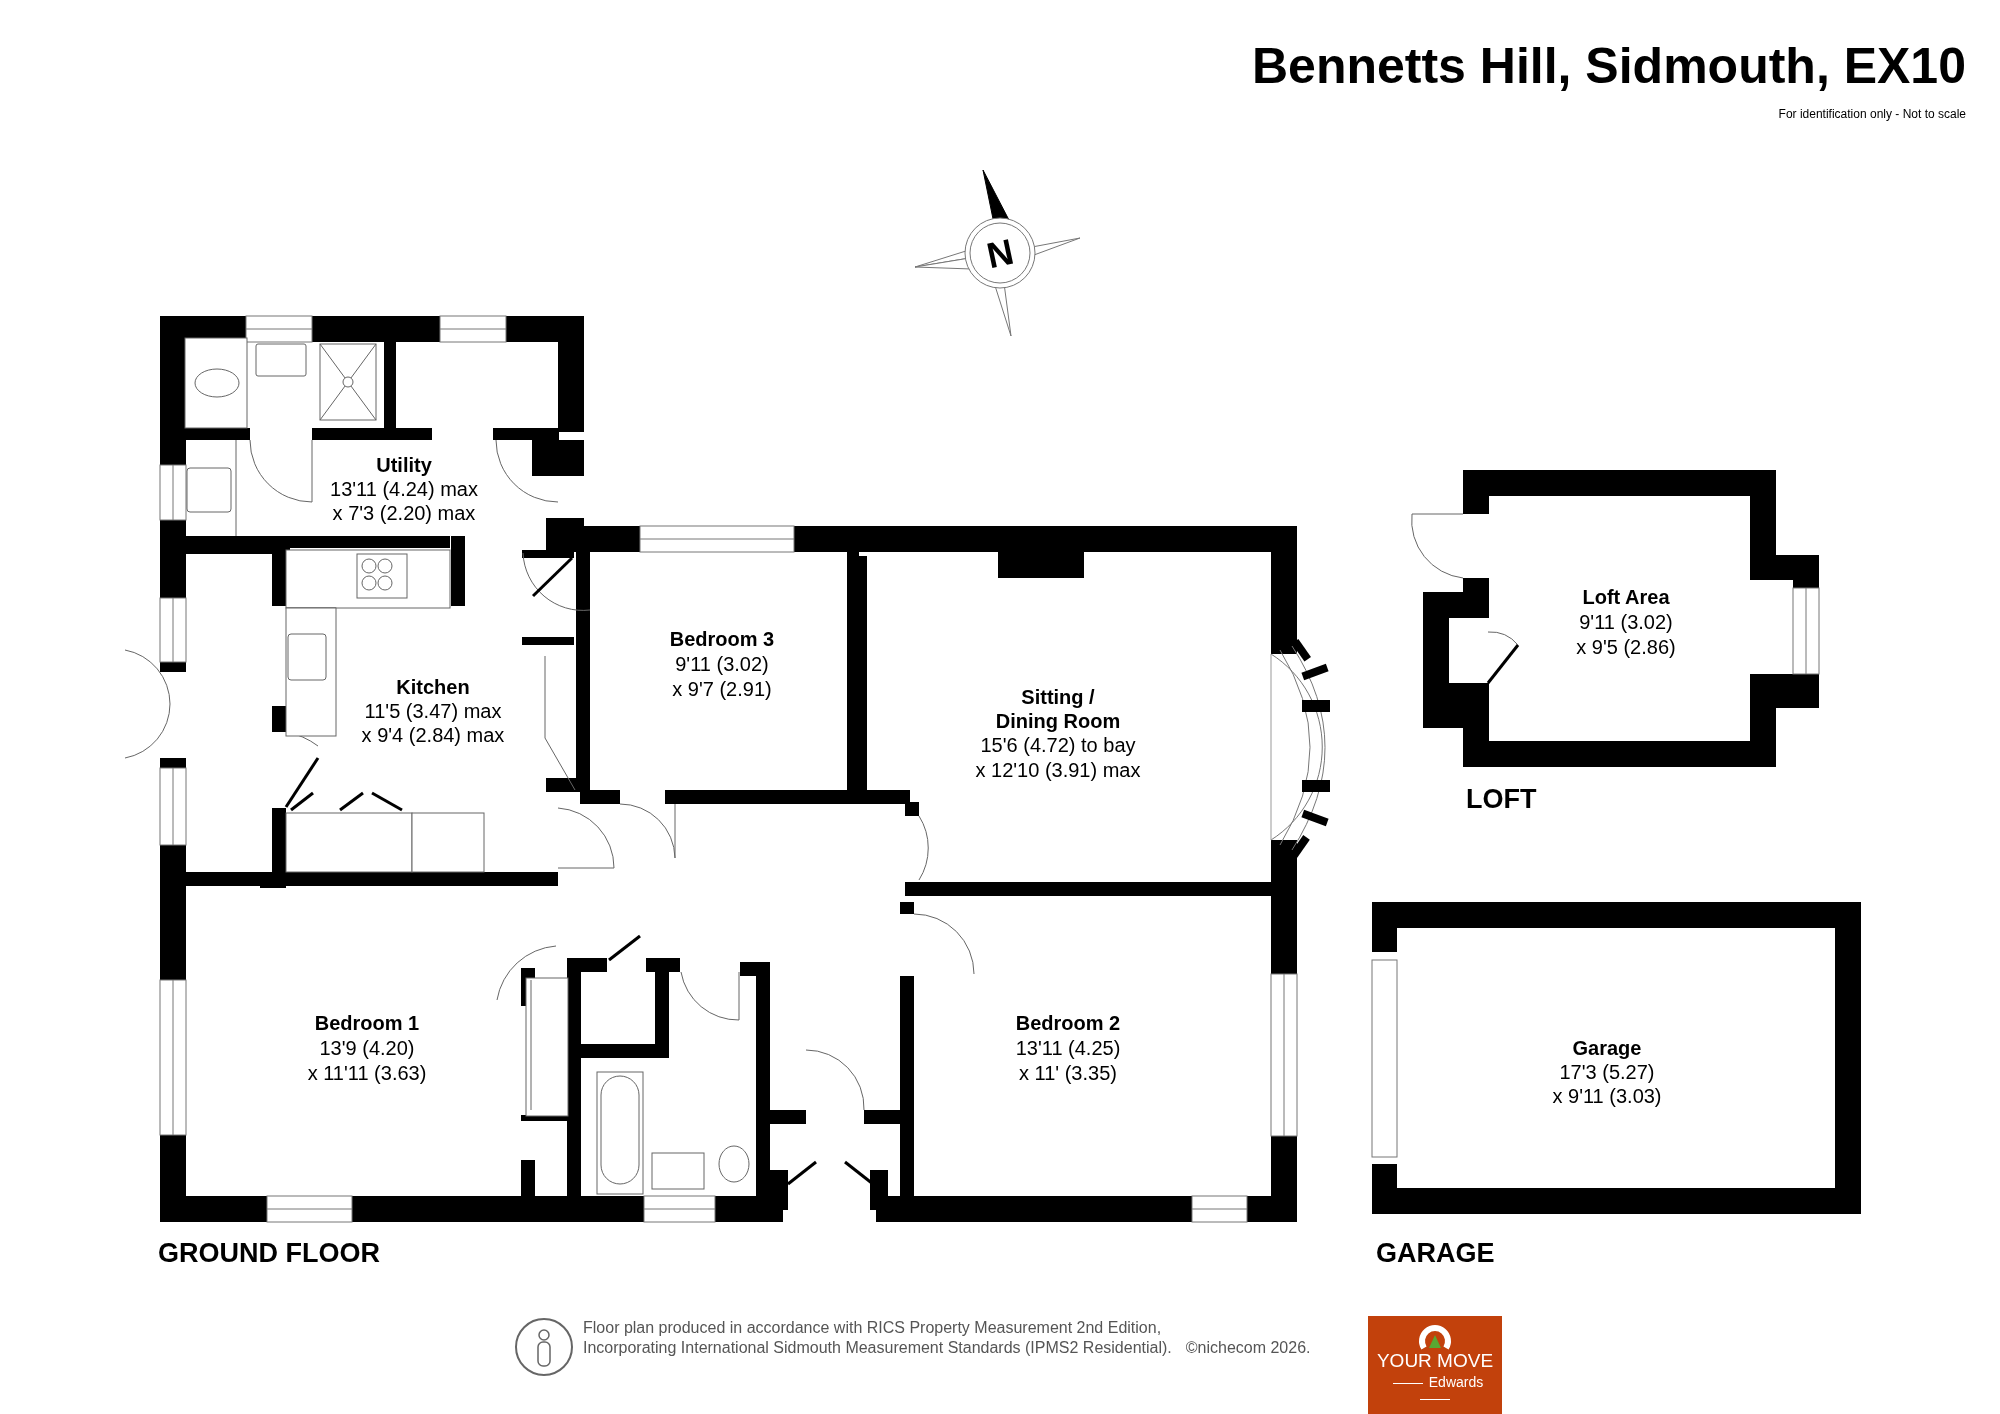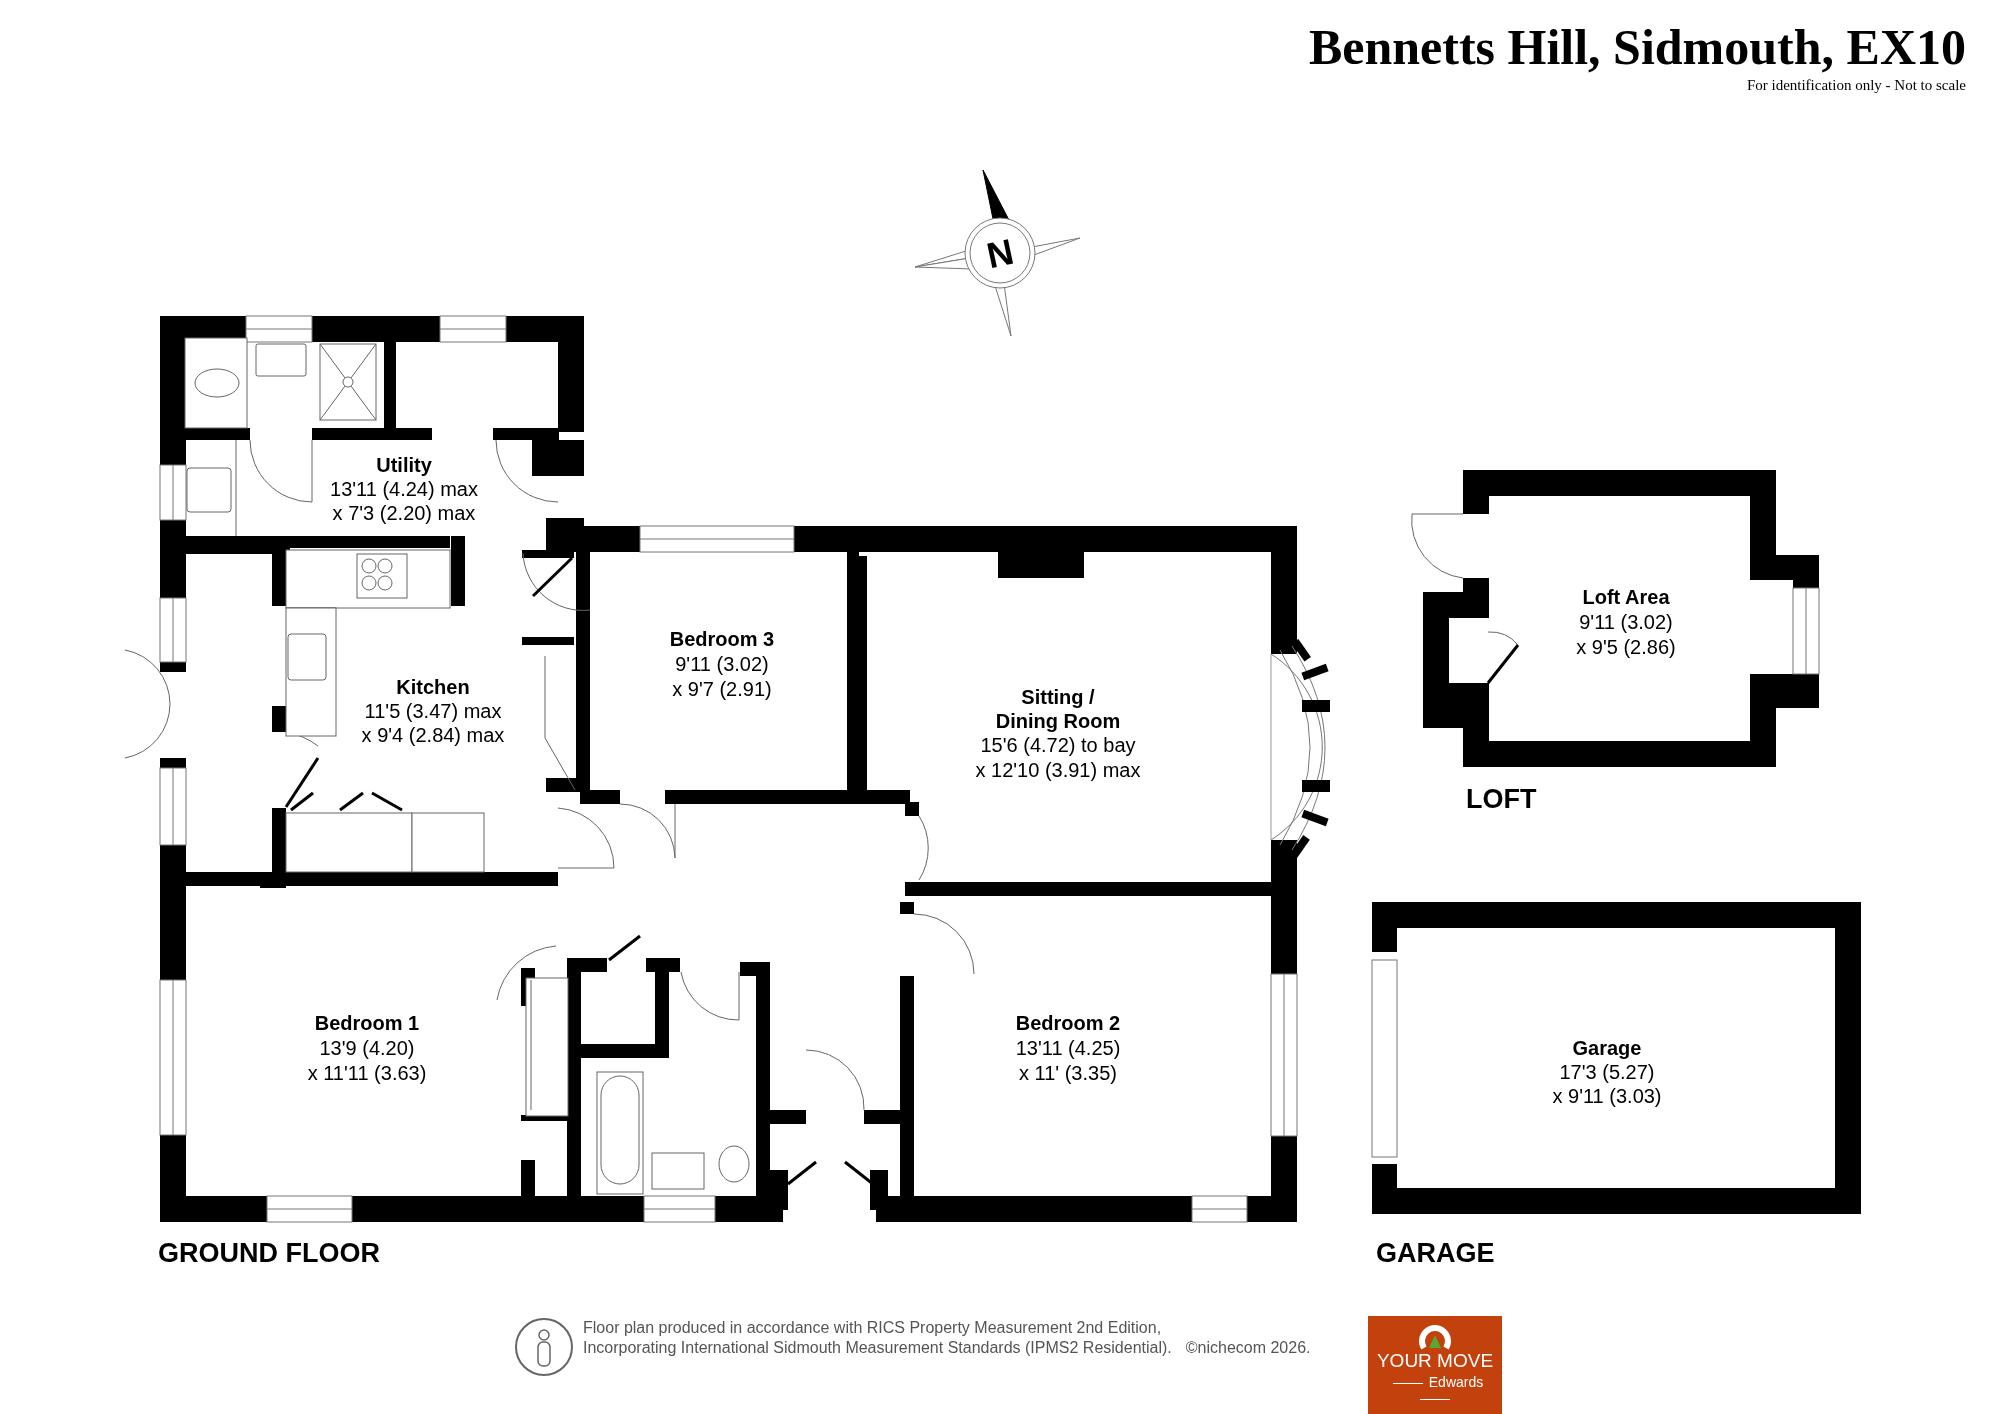--- a/index.html
+++ b/index.html
@@ -1,22 +1,22 @@
 <!DOCTYPE html>
 <html><head>
 <meta charset="utf-8">
 <style>
   html, body { margin: 0; padding: 0; background: #ffffff; }
   body { width: 2000px; height: 1414px; position: relative; overflow: hidden;
          font-family: "Liberation Sans", sans-serif; color: #000; }
-  .header { position: absolute; right: 34px; top: 17px; text-align: right; font-family: Liberation Serif, serif; }
+  .header { position: absolute; right: 34px; top: 36px; text-align: right; }
   .title { font-size: 50px; font-weight: bold; line-height: 60px; letter-spacing: 0px; }
   .area-line { font-size: 29px; line-height: 36px; }
   .area-list { margin-top: 6px; }
-  .disclaimer { font-size: 15px; margin-top: 0; }
+  .disclaimer { font-size: 12px; margin-top: 11px; }
   svg.plan { position: absolute; left: 0; top: 0; }
   .room-name { font-family: "Liberation Sans", sans-serif; font-weight: bold; font-size: 20px; text-anchor: middle; }
   .room-dim { font-family: "Liberation Sans", sans-serif; font-size: 20px; text-anchor: middle; }
   .floor-label { font-family: "Liberation Sans", sans-serif; font-weight: bold; font-size: 27px; }
   .footer { position: absolute; left: 515px; top: 1318px; display: flex; }
   .footer-icon { width: 54px; height: 54px; border: 2px solid #666; border-radius: 50%; position: relative; margin-right: 10px; }
   .footer-text { font-size: 16px; color: #555; line-height: 20px; }
   .footer-text .copy { margin-left: 14px; margin-top: 15px; }
   .logo { position: absolute; left: 1368px; top: 1316px; width: 134px; height: 100px; background: #c2410c;
           color: #fff; text-align: center; }

